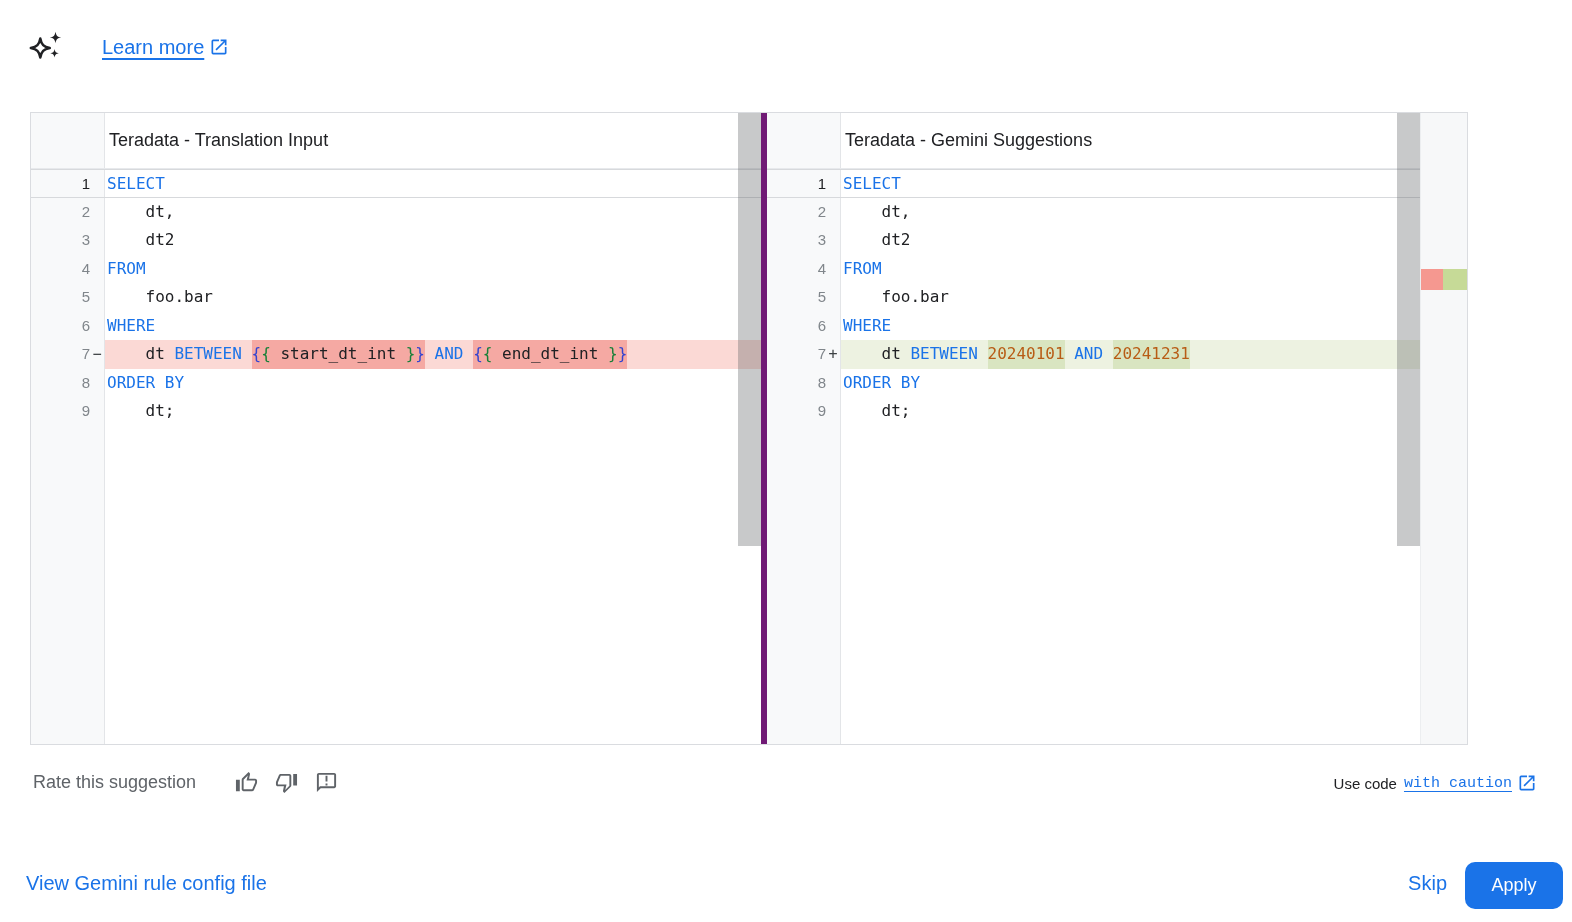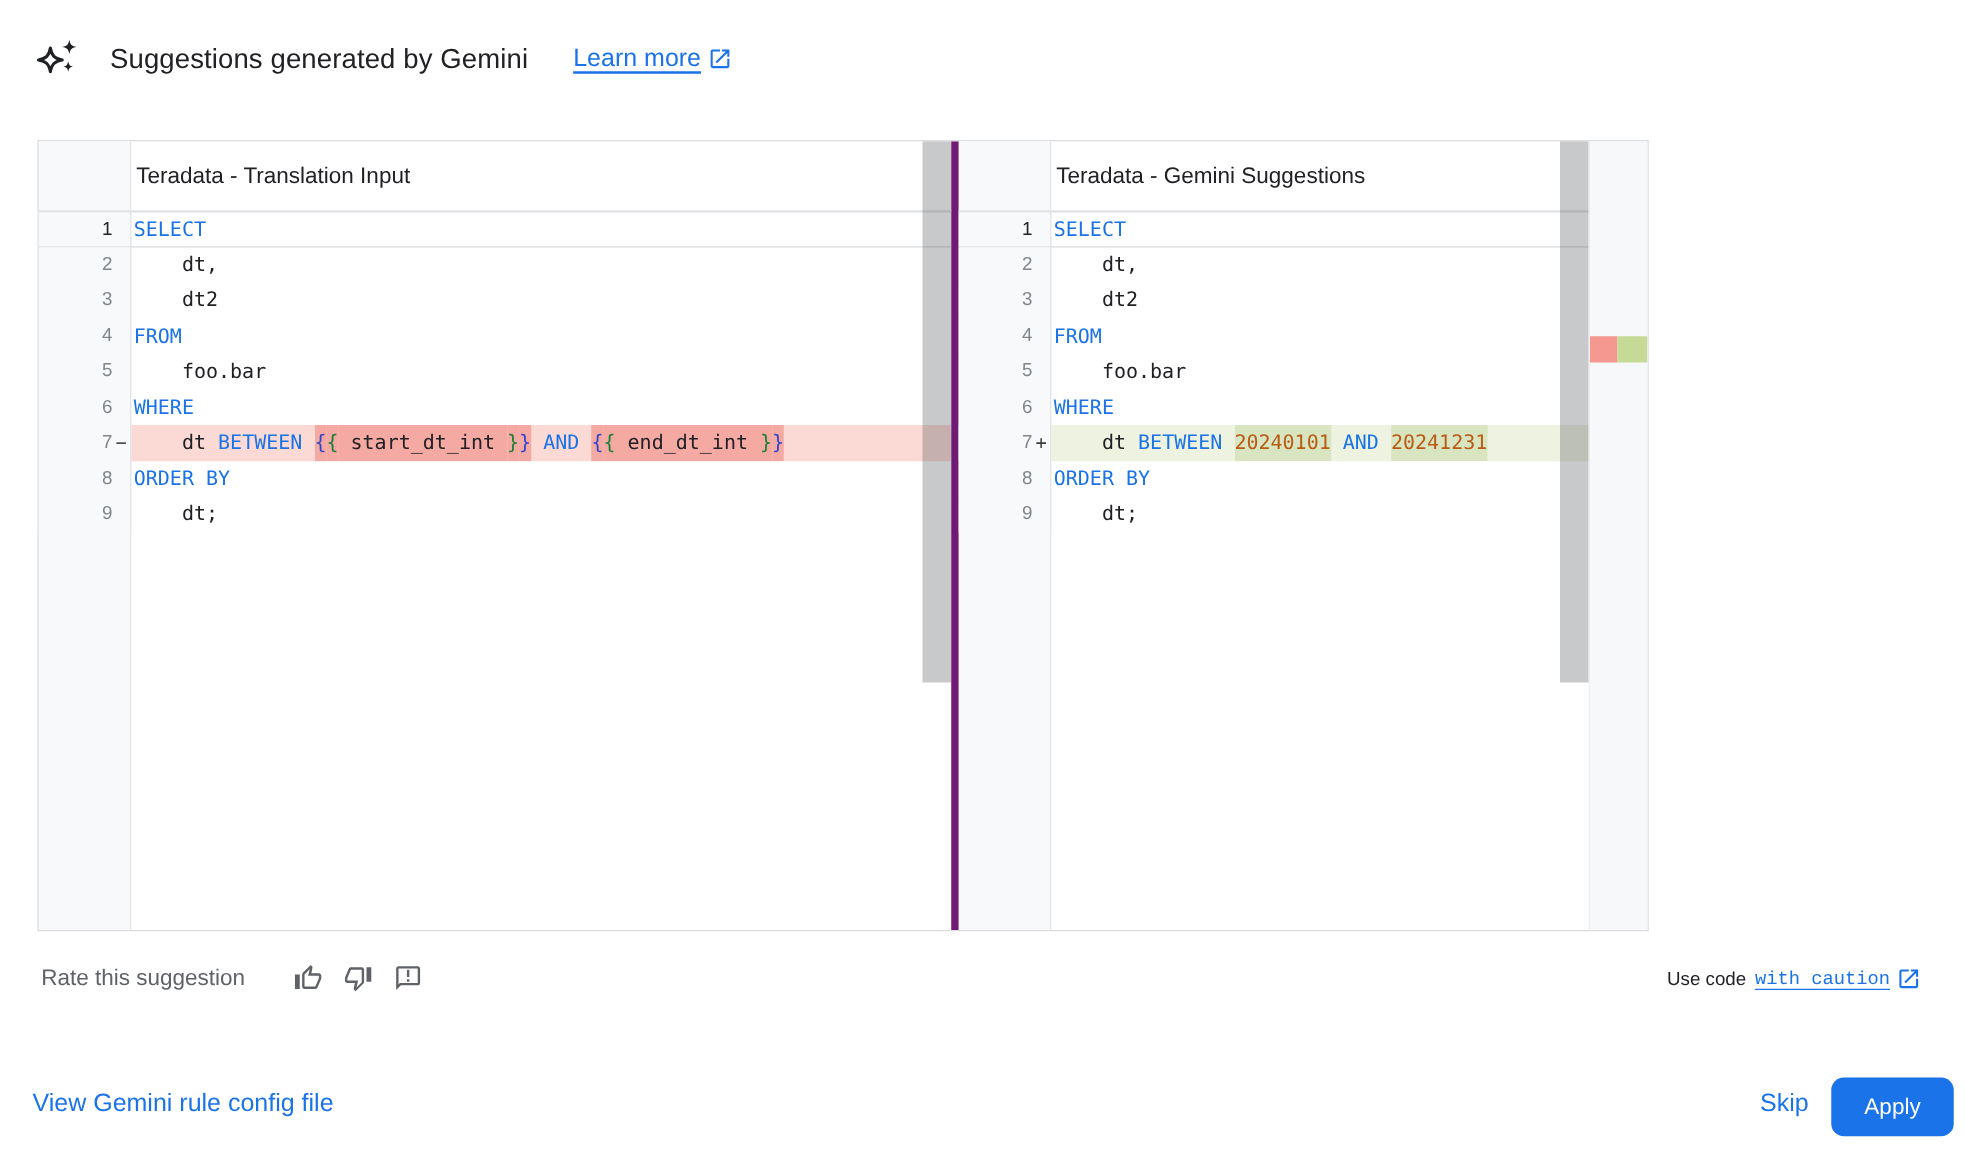--- a/index.html
+++ b/index.html
@@ -18,21 +18,21 @@
     font-family:"Liberation Sans",sans-serif;color:var(--text-primary);
   }
   
   .top-header{position:absolute;left:26px;top:24px;height:46px;display:flex;align-items:center;}
   .spark-wrap{width:40px;height:44px;display:flex;align-items:center;justify-content:center;}
   .page-title{font-size:22px;font-weight:400;margin:0 0 0 22px;letter-spacing:.1px;}
   .learn-more{margin-left:36px;display:flex;align-items:center;color:var(--link-blue);
     font-size:20px;font-weight:500;text-decoration:underline;text-underline-offset:4px;cursor:pointer;}
   .learn-more svg{margin-left:5px;}
   
-  .diff{position:absolute;left:30px;top:112px;width:1289px;height:633px;
+  .diff{position:absolute;left:30px;top:112px;width:1438px;height:633px;
     border:1px solid #dadce0;background:#fff;display:flex;overflow:hidden;}
   .panel{position:relative;height:100%;}
   .panel-left{width:730px;}
   .panel-right{flex:1;border-left:6px solid #701a75;}
   .gutter-col{position:absolute;left:0;top:0;bottom:0;width:74px;background:#f8f9fa;
     border-right:1px solid #e3e5e8;}
   .panel-header{position:relative;height:56px;display:flex;align-items:center;
     padding-left:78px;font-size:18px;color:var(--text-primary);border-bottom:1px solid #e7e9ec;z-index:1;}
   .rows{position:relative;}
   .row{display:flex;height:28.5px;line-height:28.5px;
@@ -85,21 +85,20 @@
 <body>
 
 <div class="top-header">
   <span class="spark-wrap">
     <svg width="38" height="40" viewBox="0 0 40 40" fill="none">
       <path d="M14 11 C15.2 17.5 17.5 19.8 24 21 C17.5 22.2 15.2 24.5 14 31 C12.8 24.5 10.5 22.2 4 21 C10.5 19.8 12.8 17.5 14 11 Z" stroke="#202124" stroke-width="2.6" stroke-linejoin="round"></path>
       <path d="M30 4 C30.8 8.2 32 9.4 36 10 C32 10.6 30.8 11.8 30 16 C29.2 11.8 28 10.6 24 10 C28 9.4 29.2 8.2 30 4 Z" fill="#202124"></path>
       <path d="M29 22 C29.6 25.2 30.5 26.1 33.5 26.5 C30.5 26.9 29.6 27.8 29 31 C28.4 27.8 27.5 26.9 24.5 26.5 C27.5 26.1 28.4 25.2 29 22 Z" fill="#202124"></path>
     </svg>
   </span>
-  <h1 class="page-title">Suggestions generated by Gemini</h1>
   <a class="learn-more">
     <span>Learn more</span>
     <svg width="20" height="20" viewBox="0 0 24 24" fill="#1a73e8">
       <path d="M19 19H5V5h7V3H5a2 2 0 0 0-2 2v14a2 2 0 0 0 2 2h14c1.1 0 2-.9 2-2v-7h-2v7zM14 3v2h3.59l-9.83 9.83 1.41 1.41L19 6.41V10h2V3h-7z"></path>
     </svg>
   </a>
 </div>
 
 <div class="diff" id="diff">
     <div class="panel panel-left">

